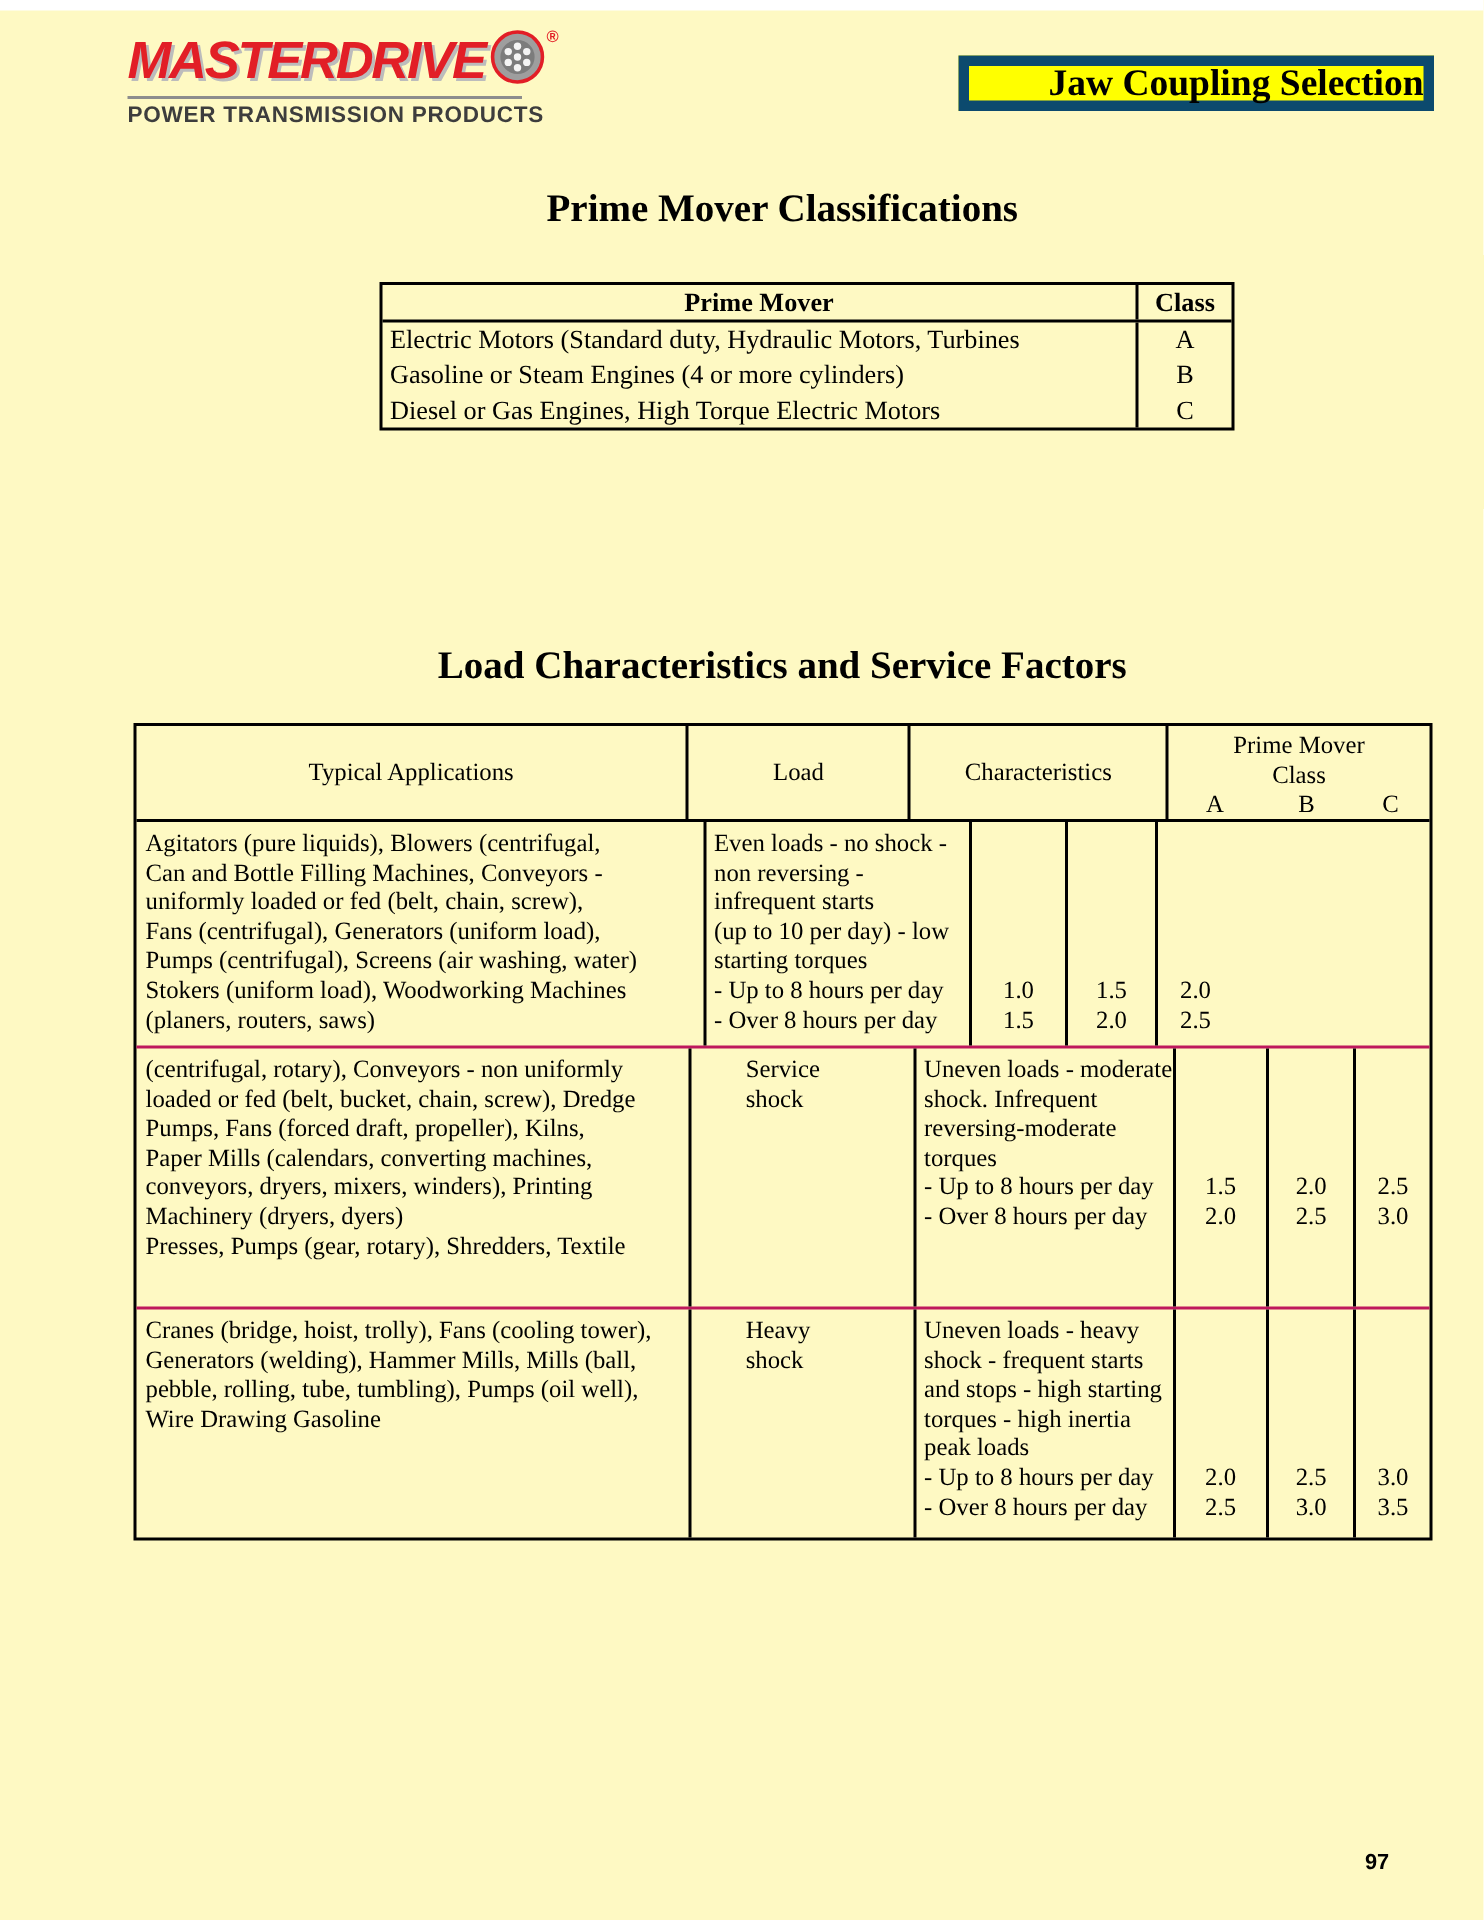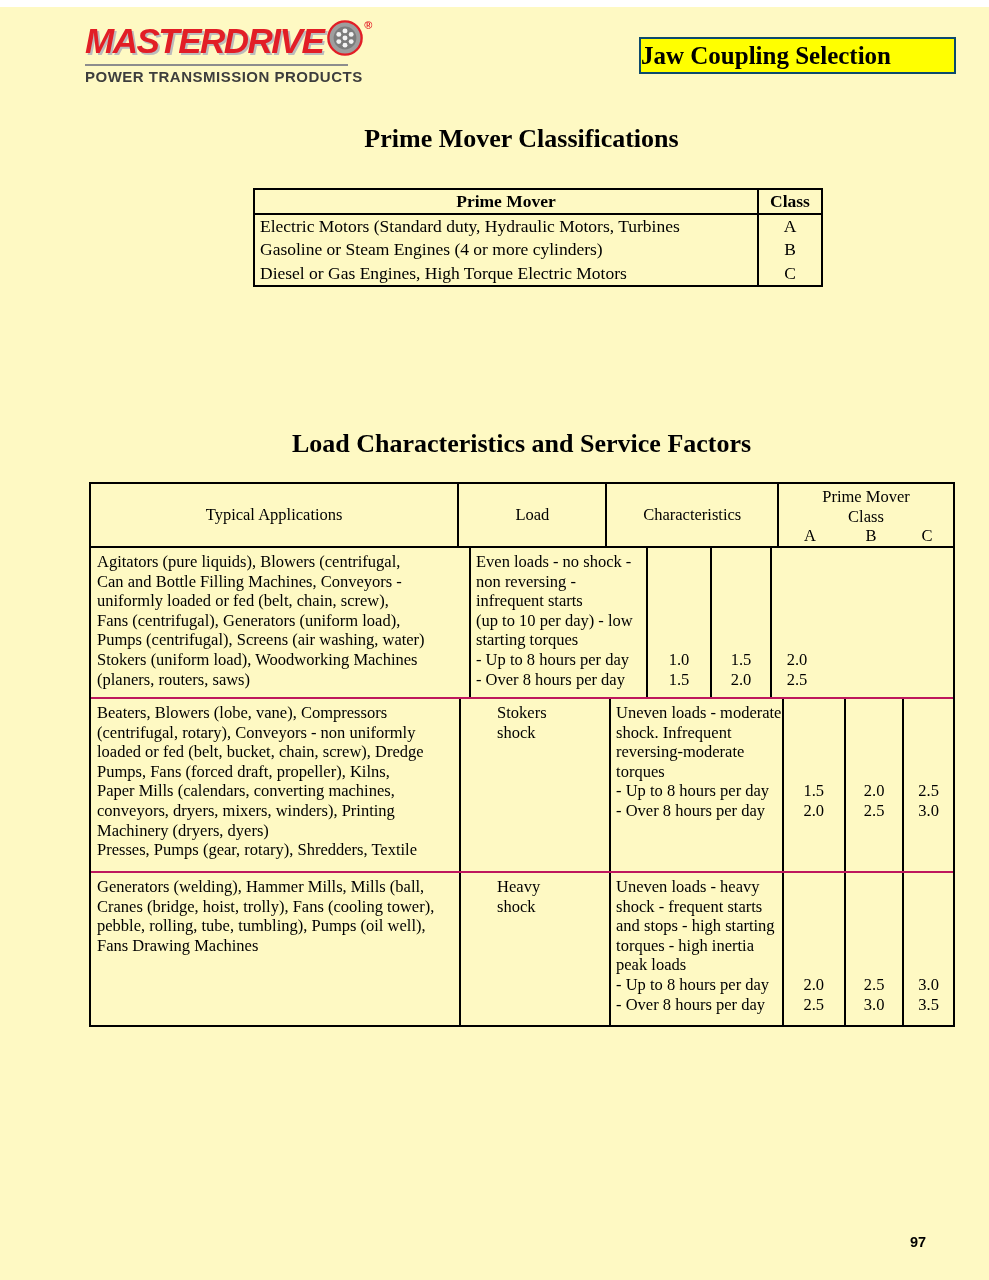--- a/index.html
+++ b/index.html
@@ -24,22 +24,22 @@
   }
   .logo-rule { height:2px; background:#8d8d8d; width:263px; margin-top:3px; }
   .tagline {
     font-family:"Liberation Sans", sans-serif; font-weight:700; font-size:15px;
     color:#3d3d3d; letter-spacing:0.5px; margin-top:2px; white-space:nowrap;
   }
 
   
   .banner {
     position:absolute; left:639px; top:30px; width:317px; height:37px;
-    background:#ffff00; border:2px solid #0c4a6e; box-sizing:border-box;
-    display:flex; align-items:center; justify-content:flex-start;
+    background:#ffff00; border:7px solid #0c4a6e; box-sizing:border-box;
+    display:flex; align-items:center; justify-content:flex-end;
   }
   .banner-text { font-weight:700; font-size:25px; line-height:1; }
 
   
   .section-title {
     position:absolute; left:88px; width:867px; text-align:center;
     font-weight:700; font-size:26px; line-height:1.1;
   }
   .title-1 { top:118px; }
   .title-2 { top:423px; }
@@ -216,31 +216,30 @@
         <div class="sp5"></div>
         <div class="lines">
             <div>2.0</div>
             <div>2.5</div>
           </div>
       </div>
     </div>
 
     <div class="sf-row r2">
       <div class="cell w-app cell-app lines">
-          <div>Beaters, Blowers (lobe, vane), Compressors</div>
           <div>(centrifugal, rotary), Conveyors - non uniformly</div>
           <div>loaded or fed (belt, bucket, chain, screw), Dredge</div>
           <div>Pumps, Fans (forced draft, propeller), Kilns,</div>
           <div>Paper Mills (calendars, converting machines,</div>
           <div>conveyors, dryers, mixers, winders), Printing</div>
           <div>Machinery (dryers, dyers)</div>
           <div>Presses, Pumps (gear, rotary), Shredders, Textile</div>
         </div>
       <div class="cell w-load bl cell-load lines">
-          <div>Stokers</div>
+          <div>Service</div>
           <div>shock</div>
         </div>
       <div class="cell w-char bl cell-char lines">
           <div>Uneven loads - moderate</div>
           <div>shock. Infrequent</div>
           <div>reversing-moderate</div>
           <div>torques</div>
           <div>- Up to 8 hours per day</div>
           <div>- Over 8 hours per day</div>
         </div>
@@ -262,24 +261,24 @@
         <div class="sp4"></div>
         <div class="lines">
             <div>2.5</div>
             <div>3.0</div>
           </div>
       </div>
     </div>
 
     <div class="sf-row r3">
       <div class="cell w-app cell-app lines">
+          <div>Cranes (bridge, hoist, trolly), Fans (cooling tower),</div>
           <div>Generators (welding), Hammer Mills, Mills (ball,</div>
-          <div>Cranes (bridge, hoist, trolly), Fans (cooling tower),</div>
           <div>pebble, rolling, tube, tumbling), Pumps (oil well),</div>
-          <div>Fans Drawing Machines</div>
+          <div>Wire Drawing Gasoline</div>
         </div>
       <div class="cell w-load bl cell-load lines">
           <div>Heavy</div>
           <div>shock</div>
         </div>
       <div class="cell w-char bl cell-char lines">
           <div>Uneven loads - heavy</div>
           <div>shock - frequent starts</div>
           <div>and stops - high starting</div>
           <div>torques - high inertia</div>

